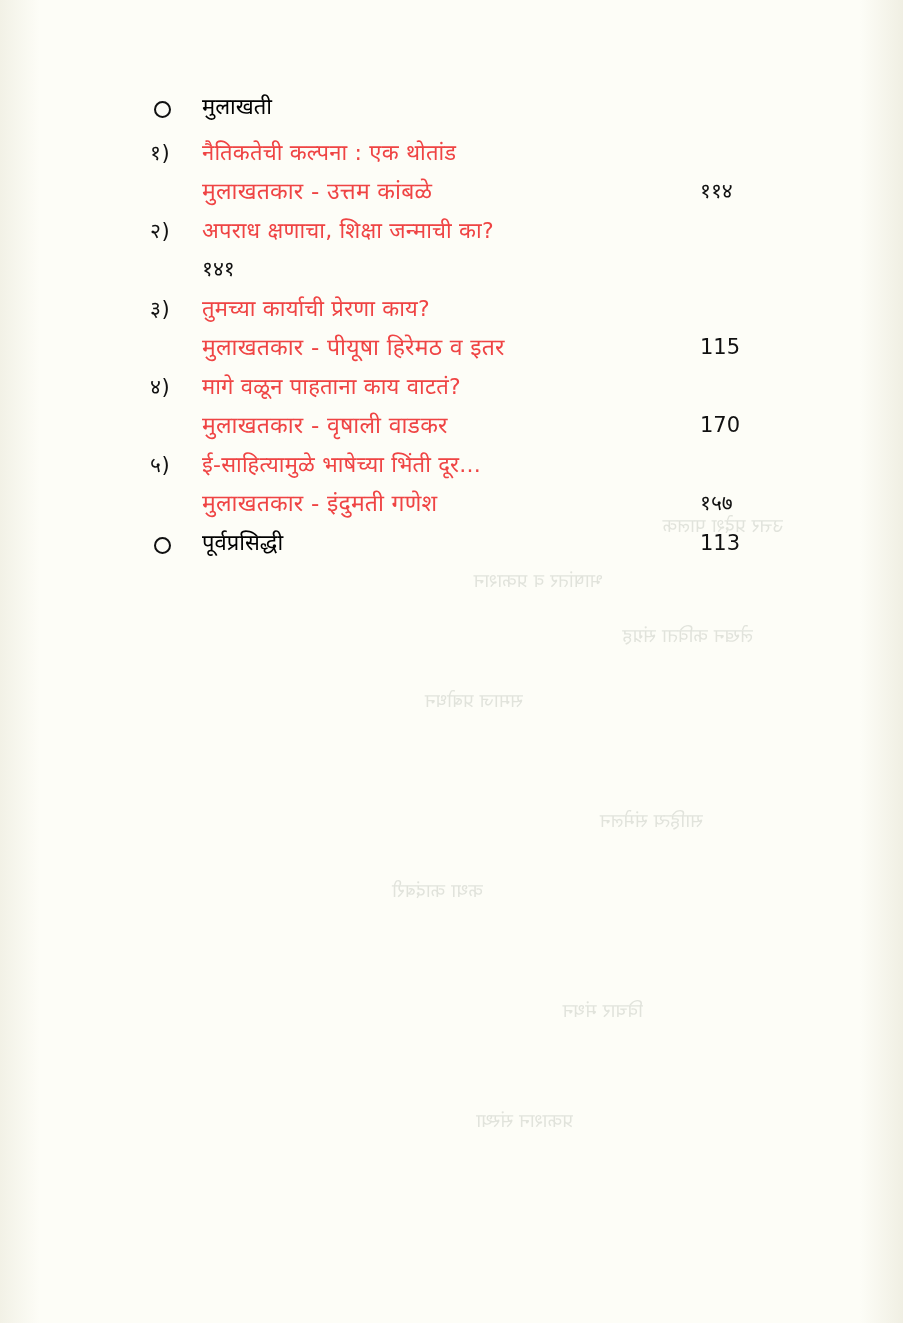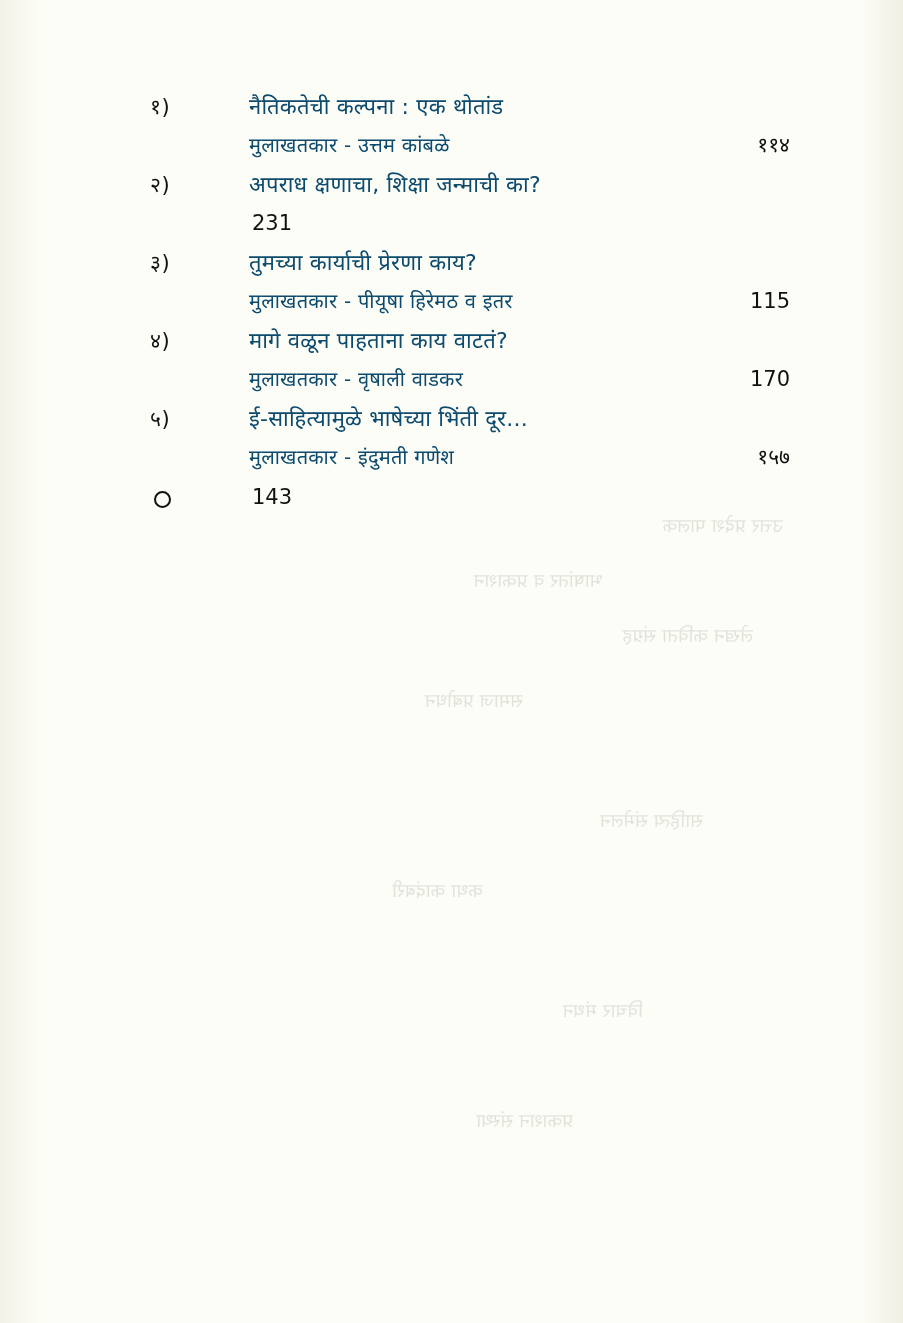--- a/index.html
+++ b/index.html
@@ -50,32 +50,30 @@
     margin-left: 4px;
   }
   .num {
     font-size: 21px;
     letter-spacing: 0.5px;
   }
   .text-col {
     flex: 1 1 auto;
     font-size: 22px;
     line-height: 38px;
-    color: #0c4a6e;
+    color: #ef4444;
     letter-spacing: 0.2px;
-    margin-left: 47px;
   }
   .sub {
-    font-size: 20px;
+    font-size: 23px;
     line-height: 38px;
   }
   .page-col {
     width: 90px;
     flex: 0 0 90px;
-    text-align: right;
     font-size: 21px;
     line-height: 38px;
     color: #111;
   }
   .entry {
     margin-bottom: 2px;
   }
   .line {
     display: flex;
     align-items: flex-start;
@@ -121,86 +119,94 @@
     <div class="bline" style="left:150px; top:615px;">लेखन कविता संग्रह</div>
     <div class="bline" style="left:380px; top:680px;">समाज प्रबोधन</div>
     <div class="bline" style="left:200px; top:800px;">साहित्य संमेलन</div>
     <div class="bline" style="left:420px; top:870px;">कथा कादंबरी</div>
     <div class="bline" style="left:260px; top:990px;">विचार मंथन</div>
     <div class="bline" style="left:330px; top:1100px;">प्रकाशन संस्था</div>
   </div>
 
   <div class="toc">
 
-
-    <div class="entry">
-      <div class="line">
-        <div class="marker-col num">१)</div>
-        <div class="text-col">नैतिकतेची कल्पना : एक थोतांड</div>
-        <div class="page-col"></div>
-      </div>
-      <div class="line">
-        <div class="marker-col"></div>
-        <div class="text-col sub">मुलाखतकार - उत्तम कांबळे</div>
-        <div class="page-col">११४</div>
-      </div>
-    </div>
-
-    <div class="entry">
-      <div class="line">
-        <div class="marker-col num">२)</div>
-        <div class="text-col">अपराध क्षणाचा, शिक्षा जन्माची का?</div>
-        <div class="page-col"></div>
-      </div>
-      <div class="line">
-        <div class="marker-col"></div>
-        <div class="page-col">231</div>
-      </div>
-    </div>
-
-    <div class="entry">
-      <div class="line">
-        <div class="marker-col num">३)</div>
-        <div class="text-col">तुमच्या कार्याची प्रेरणा काय?</div>
-        <div class="page-col"></div>
-      </div>
-      <div class="line">
-        <div class="marker-col"></div>
-        <div class="text-col sub">मुलाखतकार - पीयूषा हिरेमठ व इतर</div>
-        <div class="page-col">115</div>
-      </div>
-    </div>
-
-    <div class="entry">
-      <div class="line">
-        <div class="marker-col num">४)</div>
-        <div class="text-col">मागे वळून पाहताना काय वाटतं?</div>
-        <div class="page-col"></div>
-      </div>
-      <div class="line">
-        <div class="marker-col"></div>
-        <div class="text-col sub">मुलाखतकार - वृषाली वाडकर</div>
-        <div class="page-col">170</div>
-      </div>
-    </div>
-
-    <div class="entry">
-      <div class="line">
-        <div class="marker-col num">५)</div>
-        <div class="text-col">ई-साहित्यामुळे भाषेच्या भिंती दूर...</div>
-        <div class="page-col"></div>
-      </div>
-      <div class="line">
-        <div class="marker-col"></div>
-        <div class="text-col sub">मुलाखतकार - इंदुमती गणेश</div>
-        <div class="page-col">१५७</div>
-      </div>
-    </div>
-
     <div class="section-row">
       <div class="marker-col">
         <span class="bullet-ring"></span>
       </div>
-      <div class="page-col">143</div>
+      <div class="section-title">मुलाखती</div>
+      <div class="page-col"></div>
+    </div>
+
+    <div class="entry">
+      <div class="line">
+        <div class="marker-col num">१)</div>
+        <div class="text-col">नैतिकतेची कल्पना : एक थोतांड</div>
+        <div class="page-col"></div>
+      </div>
+      <div class="line">
+        <div class="marker-col"></div>
+        <div class="text-col sub">मुलाखतकार - उत्तम कांबळे</div>
+        <div class="page-col">११४</div>
+      </div>
+    </div>
+
+    <div class="entry">
+      <div class="line">
+        <div class="marker-col num">२)</div>
+        <div class="text-col">अपराध क्षणाचा, शिक्षा जन्माची का?</div>
+        <div class="page-col"></div>
+      </div>
+      <div class="line">
+        <div class="marker-col"></div>
+        <div class="page-col">१४१</div>
+      </div>
+    </div>
+
+    <div class="entry">
+      <div class="line">
+        <div class="marker-col num">३)</div>
+        <div class="text-col">तुमच्या कार्याची प्रेरणा काय?</div>
+        <div class="page-col"></div>
+      </div>
+      <div class="line">
+        <div class="marker-col"></div>
+        <div class="text-col sub">मुलाखतकार - पीयूषा हिरेमठ व इतर</div>
+        <div class="page-col">115</div>
+      </div>
+    </div>
+
+    <div class="entry">
+      <div class="line">
+        <div class="marker-col num">४)</div>
+        <div class="text-col">मागे वळून पाहताना काय वाटतं?</div>
+        <div class="page-col"></div>
+      </div>
+      <div class="line">
+        <div class="marker-col"></div>
+        <div class="text-col sub">मुलाखतकार - वृषाली वाडकर</div>
+        <div class="page-col">170</div>
+      </div>
+    </div>
+
+    <div class="entry">
+      <div class="line">
+        <div class="marker-col num">५)</div>
+        <div class="text-col">ई-साहित्यामुळे भाषेच्या भिंती दूर...</div>
+        <div class="page-col"></div>
+      </div>
+      <div class="line">
+        <div class="marker-col"></div>
+        <div class="text-col sub">मुलाखतकार - इंदुमती गणेश</div>
+        <div class="page-col">१५७</div>
+      </div>
+    </div>
+
+    <div class="section-row">
+      <div class="marker-col">
+        <span class="bullet-ring"></span>
+      </div>
+      <div class="section-title">पूर्वप्रसिद्धी</div>
+      <div class="page-col">113</div>
     </div>
 
   </div>
 </div>
 
 </body></html>

